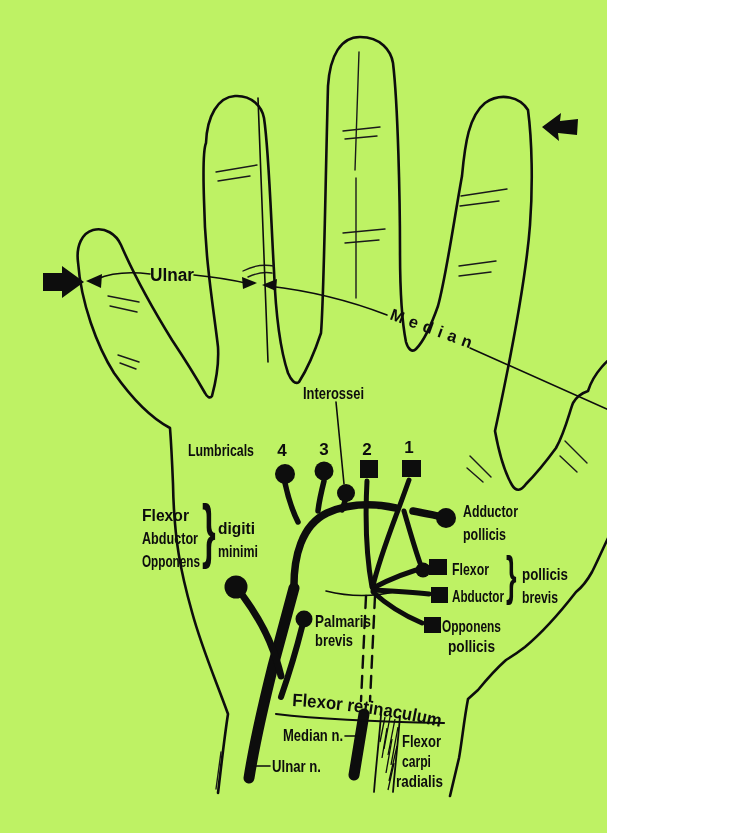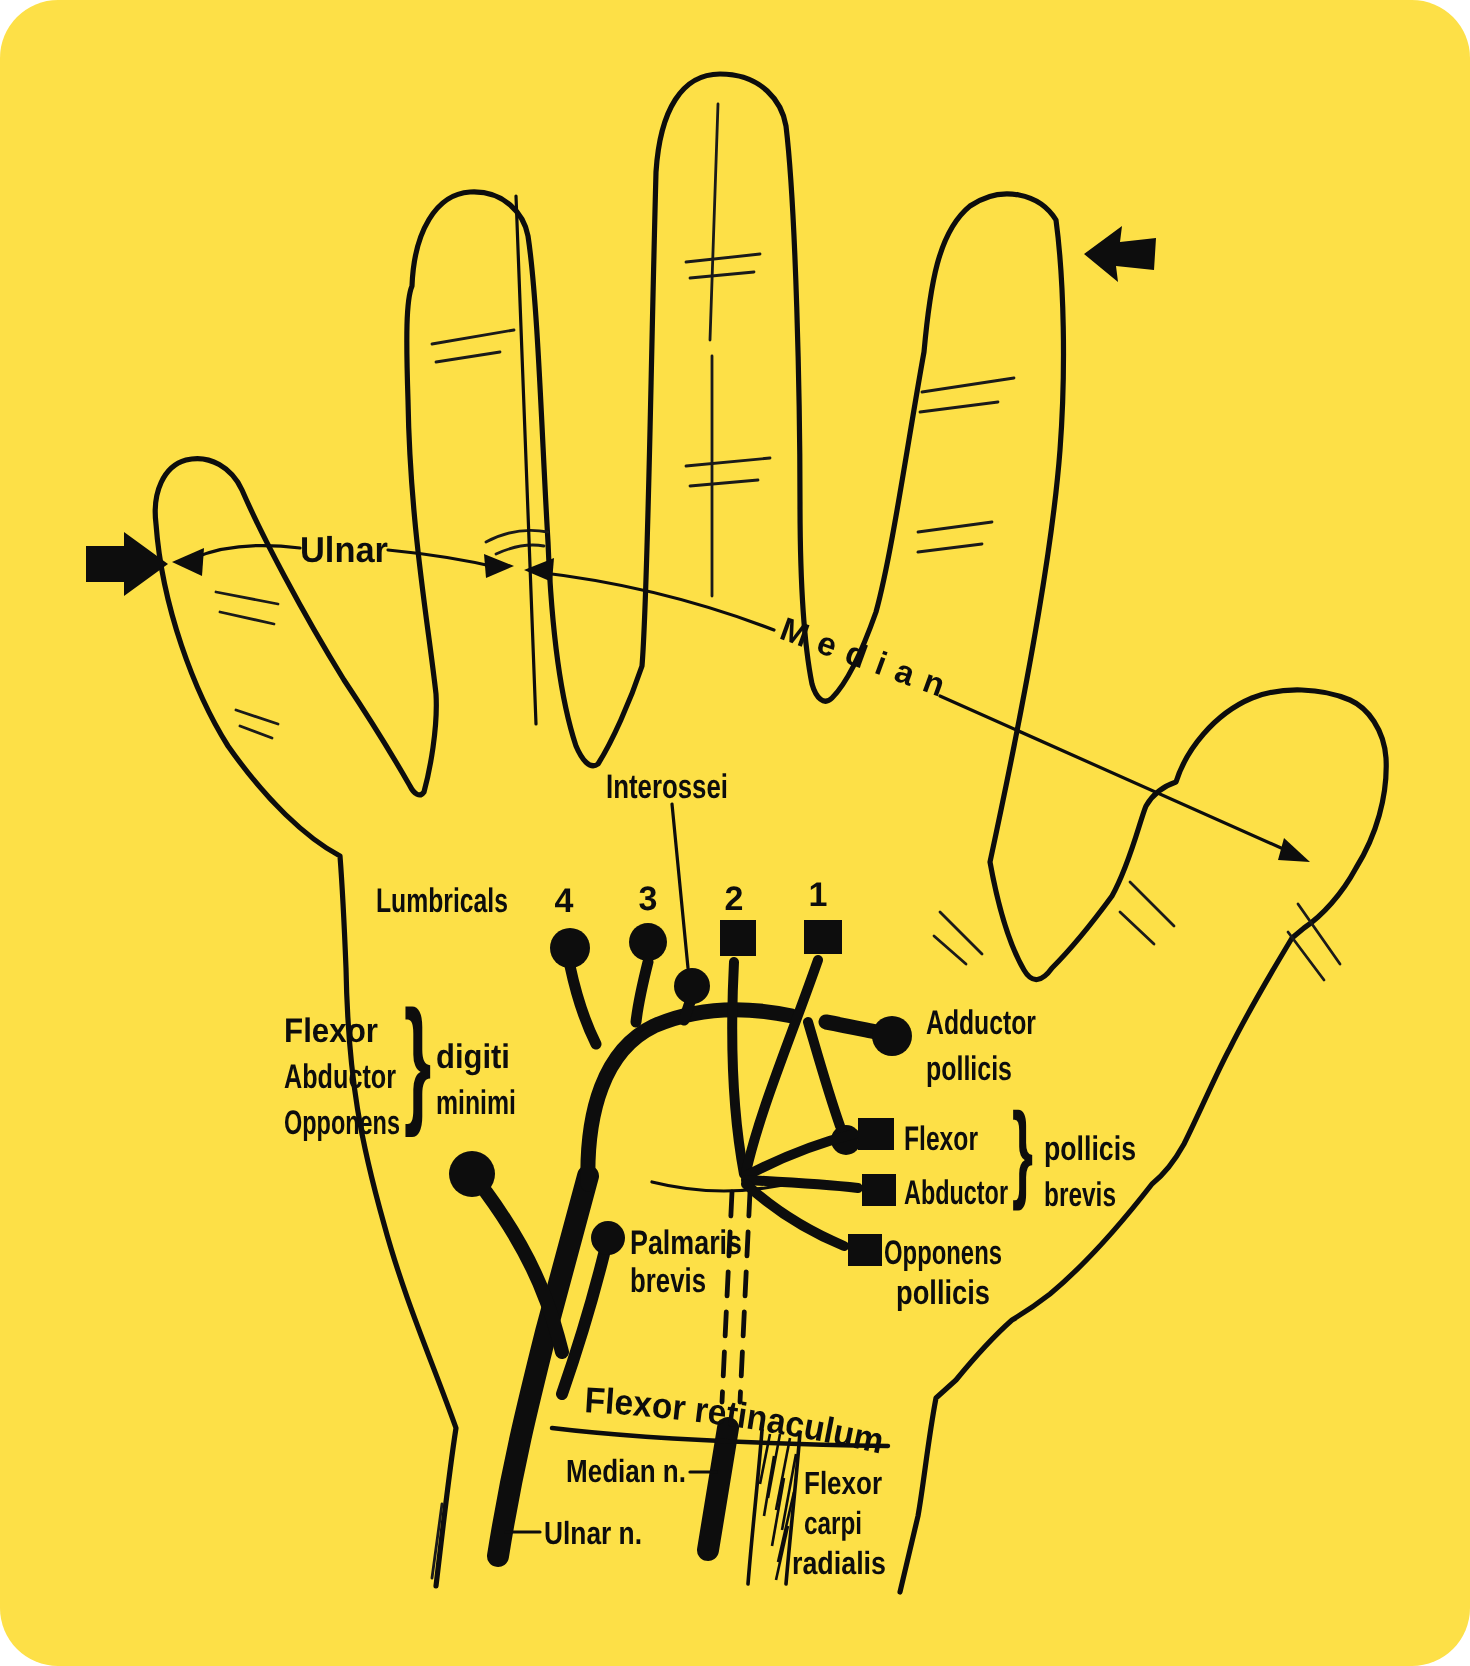--- a/index.html
+++ b/index.html
@@ -1,16 +1,16 @@
 <!DOCTYPE html>
 <html><head>
 <meta charset="utf-8">
 <style>
   html,body{margin:0;padding:0;background:#ffffff;}
-  .canvas{position:relative;width:735px;height:833px;background:#fde047;overflow:hidden;border-radius:29px;}
+  .canvas{position:relative;width:607px;height:833px;background:#bef264;overflow:hidden;}
   svg{display:block;}
   svg text{font-family:"Liberation Sans","DejaVu Sans",sans-serif;font-weight:700;fill:#0d0d0d;}
   .outline{fill:none;stroke:#0d0d0d;stroke-width:2.6;stroke-linecap:round;stroke-linejoin:round;}
   .crease{fill:none;stroke:#1a1a1a;stroke-width:1.4;stroke-linecap:round;}
   .nerve{fill:none;stroke:#0d0d0d;stroke-linecap:round;stroke-linejoin:round;}
   .thin{fill:none;stroke:#0d0d0d;stroke-width:1.6;stroke-linecap:round;}
   .marker{fill:#0d0d0d;stroke:none;}
 </style>
 </head>
 <body>

